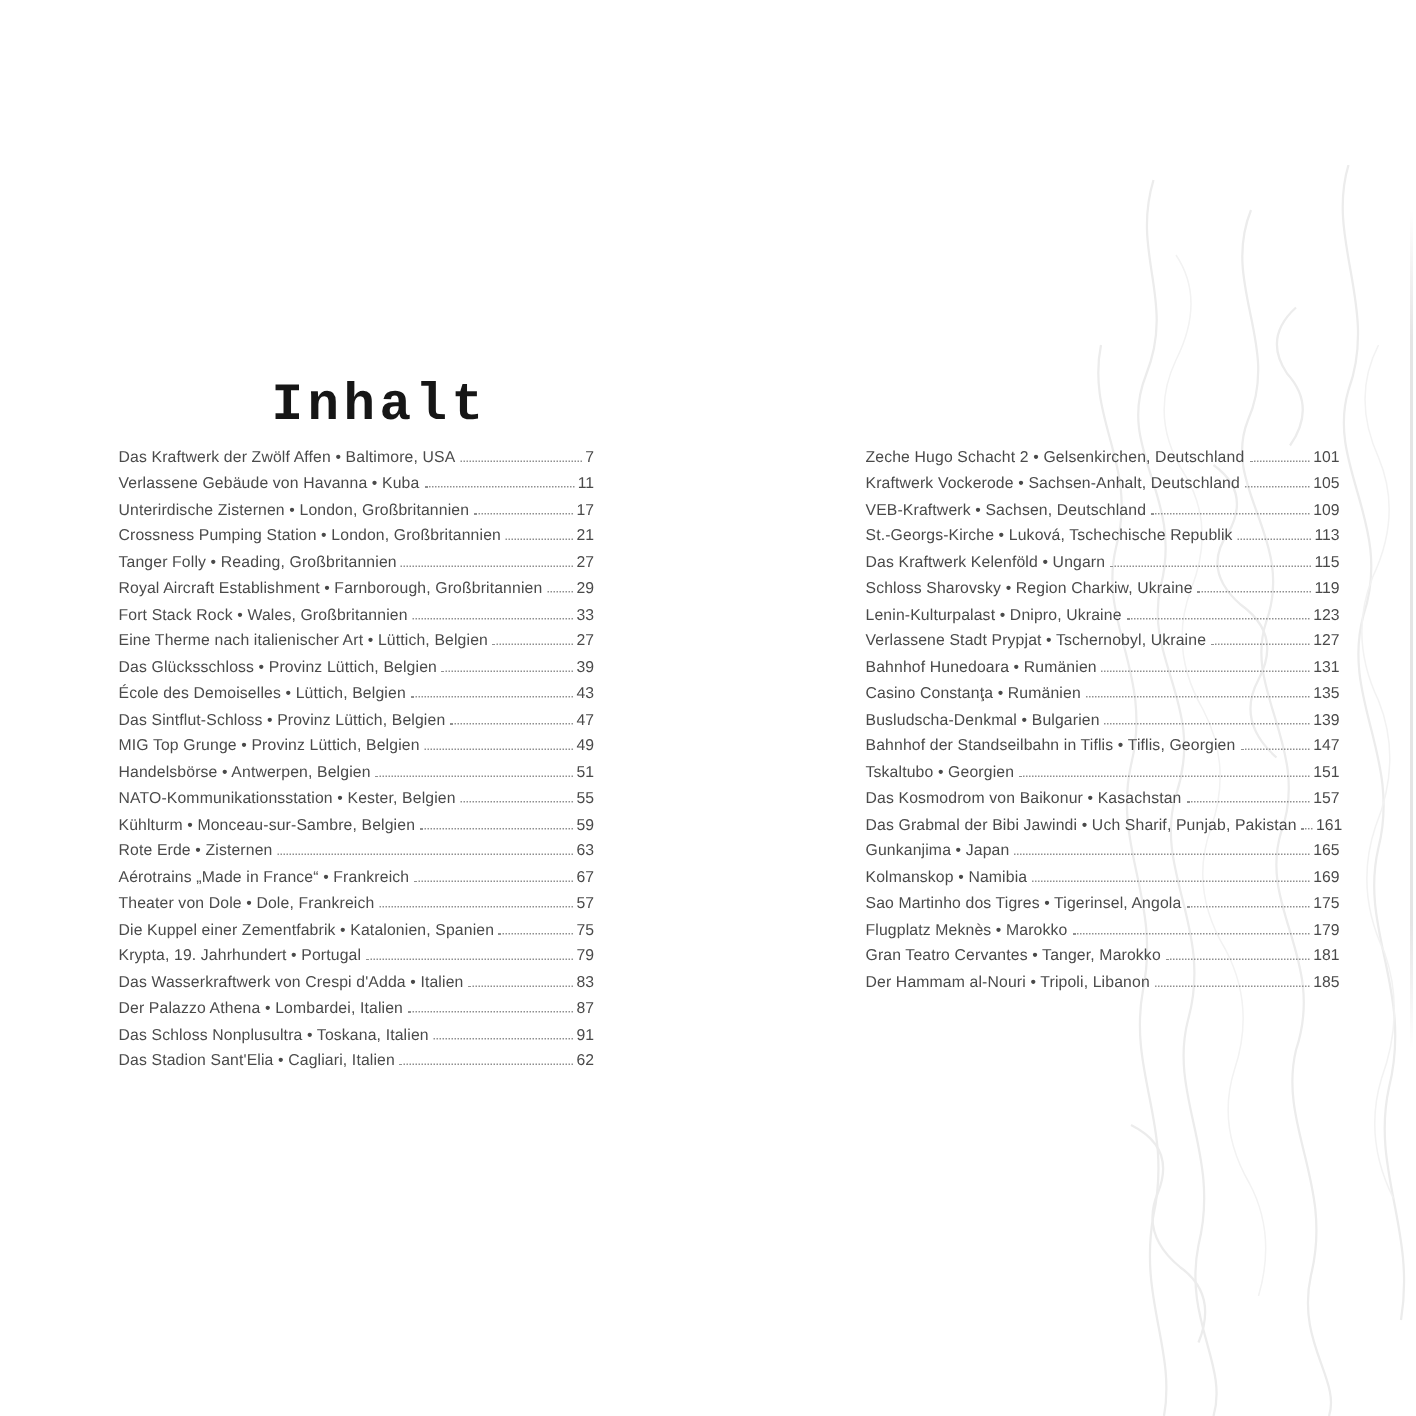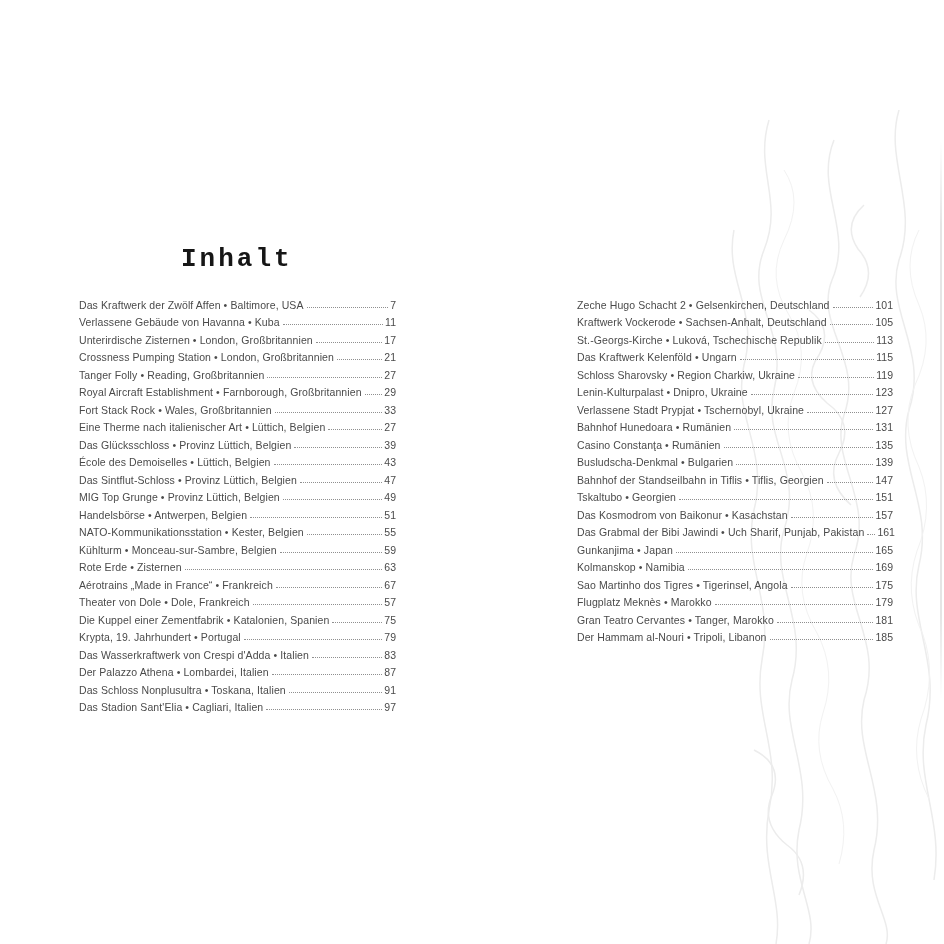--- a/index.html
+++ b/index.html
@@ -30,21 +30,21 @@
     width: 2px;
     height: 560px;
     background: linear-gradient(to bottom, rgba(0,0,0,0), rgba(0,0,0,0.10) 15%, rgba(0,0,0,0.10) 85%, rgba(0,0,0,0));
   }
   .page-title {
     position: absolute;
     left: 181px;
     top: 227px;
     font-family: "Liberation Mono", "DejaVu Sans Mono", monospace;
     font-weight: 700;
-    font-size: 26px;
+    font-size: 35px;
     letter-spacing: 3px;
     color: #161616;
   }
   .toc-col {
     position: absolute;
     top: 293px;
   }
   .toc-left  { left: 47px;  width: 349px; }
   .toc-right { left: 545px; width: 348px; }
   .row {
@@ -228,36 +228,41 @@
 
   <div class="row">
     <span class="label">Das Schloss Nonplusultra • Toskana, Italien</span>
     <span class="leader"></span>
     <span class="pagenum">91</span>
   </div>
 
   <div class="row">
     <span class="label">Das Stadion Sant'Elia • Cagliari, Italien</span>
     <span class="leader"></span>
-    <span class="pagenum">97</span>
+    <span class="pagenum">62</span>
   </div>
 </div>
 <div class="toc-col toc-right">
   <div class="row">
     <span class="label">Zeche Hugo Schacht 2 • Gelsenkirchen, Deutschland</span>
     <span class="leader"></span>
     <span class="pagenum">101</span>
   </div>
 
   <div class="row">
     <span class="label">Kraftwerk Vockerode • Sachsen-Anhalt, Deutschland</span>
     <span class="leader"></span>
     <span class="pagenum">105</span>
   </div>
 
+  <div class="row">
+    <span class="label">VEB-Kraftwerk • Sachsen, Deutschland</span>
+    <span class="leader"></span>
+    <span class="pagenum">109</span>
+  </div>
 
   <div class="row">
     <span class="label">St.-Georgs-Kirche • Luková, Tschechische Republik</span>
     <span class="leader"></span>
     <span class="pagenum">113</span>
   </div>
 
   <div class="row">
     <span class="label">Das Kraftwerk Kelenföld • Ungarn</span>
     <span class="leader"></span>

